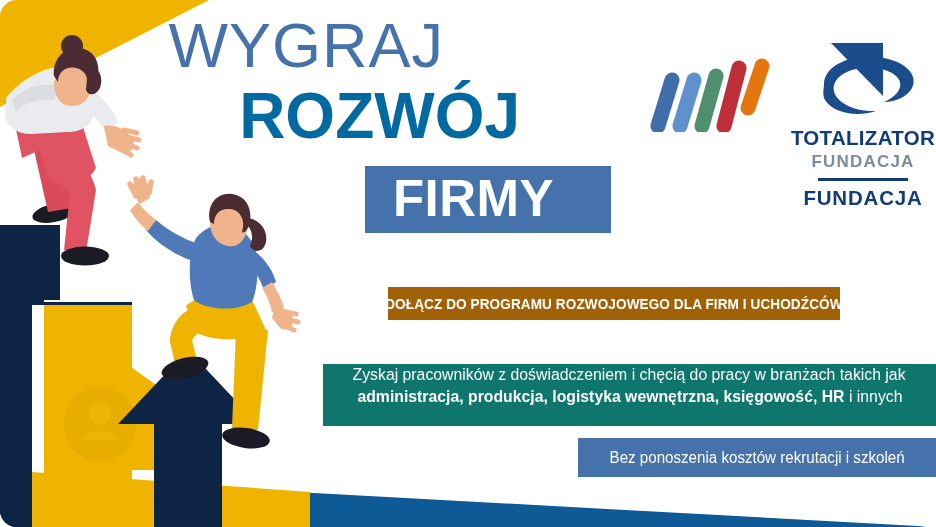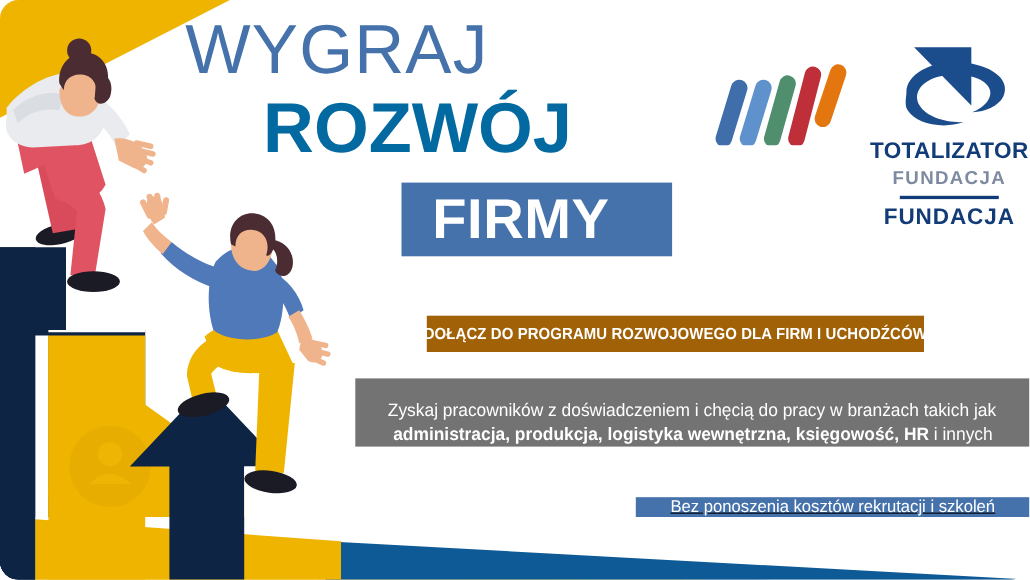--- a/index.html
+++ b/index.html
@@ -91,33 +91,33 @@
     background:#a16207;
     display:flex;align-items:center;justify-content:center;
   }
   #banner-1 .txt{
     font-size:14.6px;font-weight:bold;color:#ffffff;
     letter-spacing:0.1px;
     transform:scaleX(0.93);transform-origin:center;
     white-space:nowrap;
   }
   #banner-2{
-    left:323px;top:344px;width:613px;height:62px;
-    background:#737373;
-    display:flex;flex-direction:column;align-items:center;justify-content:flex-end;
+    left:323px;top:364px;width:613px;height:62px;
+    background:#0f766e;
+    display:flex;flex-direction:column;align-items:center;justify-content:flex-start;
   }
   #banner-2 .line{
     font-size:16.3px;color:#ffffff;white-space:nowrap;line-height:1.32;
     transform:scaleX(0.97);transform-origin:center;
   }
   #banner-2 .line b{font-weight:bold;}
   #banner-3{
-    left:578px;top:452px;width:358px;height:18px;
+    left:578px;top:438px;width:358px;height:39px;
     background:#4572ab;
-    display:flex;align-items:center;justify-content:center;text-decoration:underline;
+    display:flex;align-items:center;justify-content:center;
   }
   #banner-3 .txt{
     font-size:15.6px;color:#ffffff;white-space:nowrap;
     transform:scaleX(0.97);transform-origin:center;
   }
 </style>
 </head>
 <body>
 
 <div id="poster">

